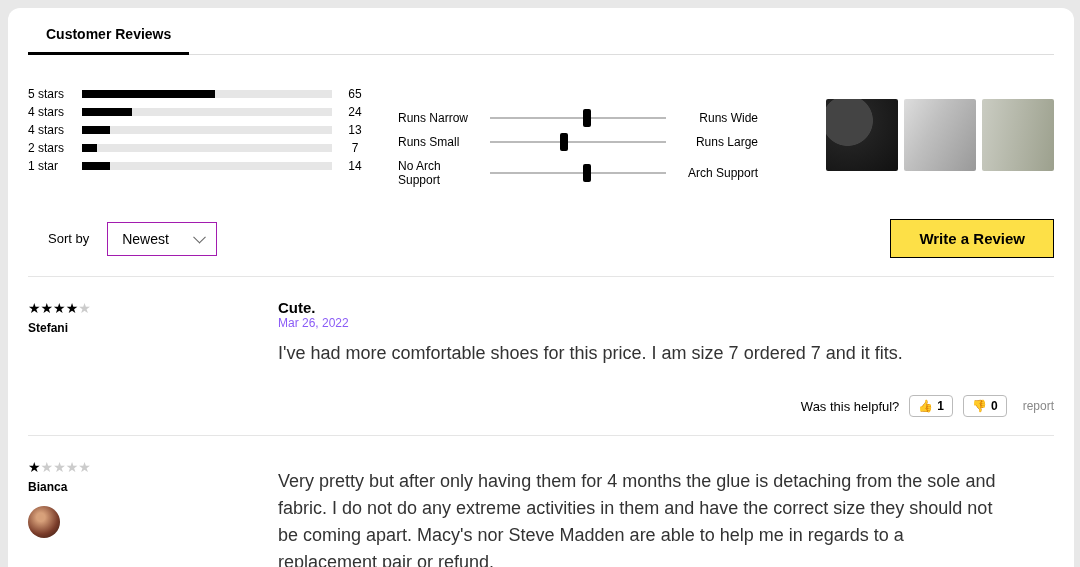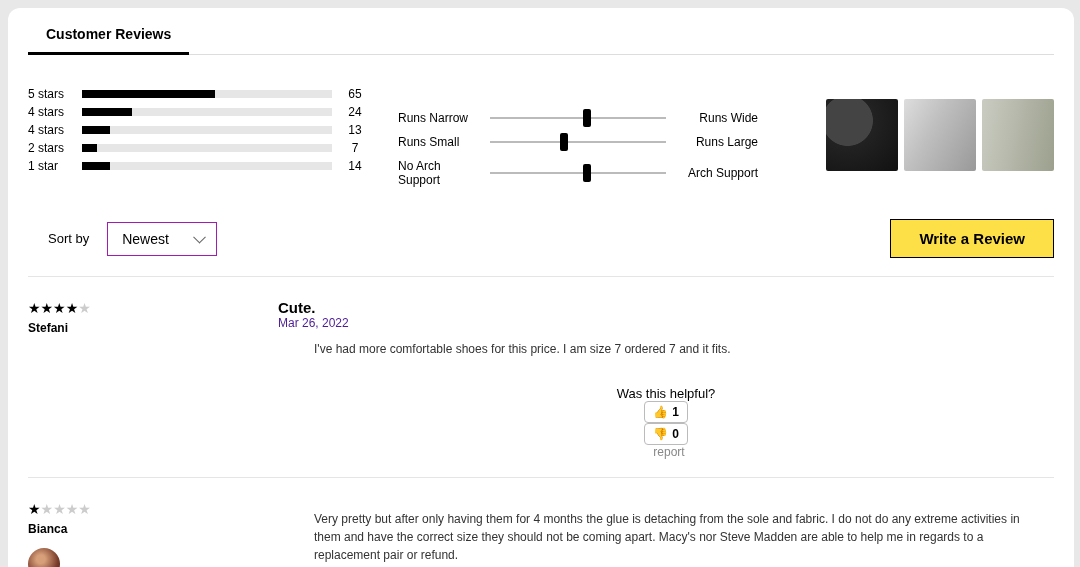--- a/index.html
+++ b/index.html
@@ -36,23 +36,23 @@
   .dropdown::after { content: ""; position: absolute; right: 12px; top: 50%; width: 8px; height: 8px; border-right: 1.5px solid #666; border-bottom: 1.5px solid #666; transform: translateY(-70%) rotate(45deg); }
   .write-btn { border: 1px solid #000; padding: 10px 28px; font-size: 15px; background: #fde047; cursor: pointer; font-weight: bold; }
   .review { display: flex; padding: 22px 0 18px 0; gap: 20px; border-top: 1px solid #e5e5e5; }
   .review-left { flex: 0 0 230px; }
   .review-left .stars { font-size: 14px; letter-spacing: 0; }
   .author { font-size: 12px; font-weight: 700; margin-top: 4px; }
   .avatar { width: 32px; height: 32px; border-radius: 50%; margin-top: 12px; background: radial-gradient(circle at 40% 35%, #d7a07a 15%, #7a3c2a 60%, #2d170e); }
   .review-main { flex: 1; }
   .review-head { display: flex; justify-content: space-between; align-items: baseline; flex-direction: column; }
   .review-title { font-size: 15px; font-weight: 700; }
-  .review-date { font-size: 12px; color: #4c1d95; }
-  .review-body { font-size: 12px; color: #333; margin-top: 10px; line-height: 1.5; max-width: 720px; margin-left: 36px; }
-  .helpful { display: flex; align-items: center; justify-content: flex-end; margin-top: 28px; font-size: 13px; flex-direction: column; }
+  .review-date { font-size: 12px; color: #8b5cf6; }
+  .review-body { font-size: 18px; color: #333; margin-top: 10px; line-height: 1.5; max-width: 720px; }
+  .helpful { display: flex; align-items: center; justify-content: flex-end; gap: 10px; margin-top: 28px; font-size: 13px; }
   .vote-btn { border: 1px solid #bbb; padding: 3px 8px; border-radius: 4px; font-size: 12px; display: inline-flex; align-items: center; gap: 4px; cursor: pointer; background:#fff; }
   .report { font-size: 12px; color: #888; margin-left: 6px; cursor: pointer; }
   .watermark { position: absolute; right: 4px; bottom: 12px; font-size: 20px; font-weight: 700; color: #000; pointer-events:none; }
 </style>
 </head>
 <body>
 
 <div class="panel">
 
   <div class="tab-header">

